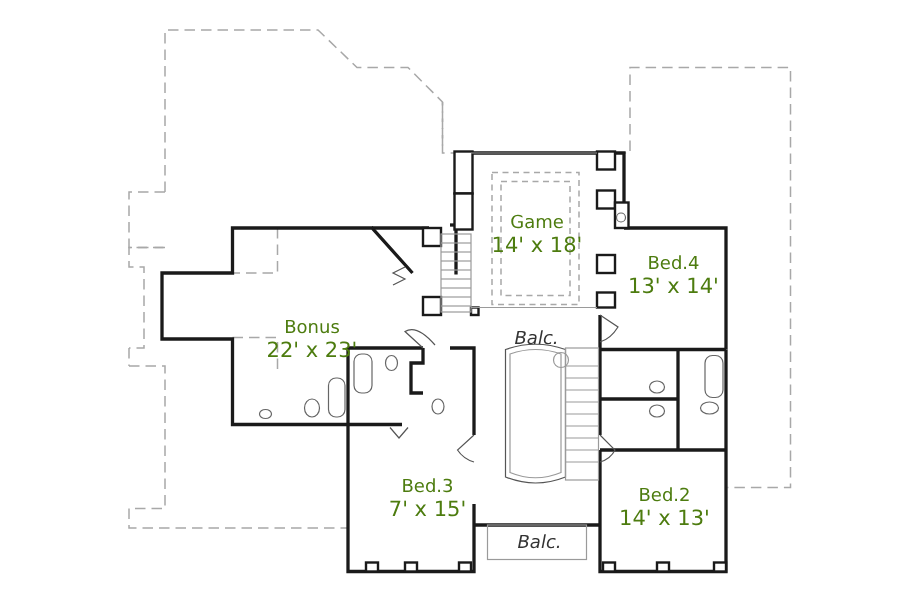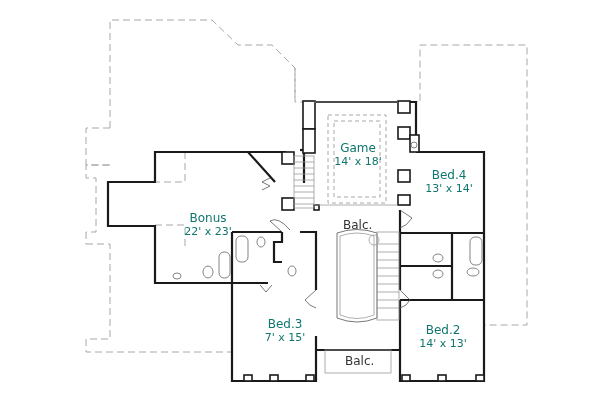--- a/index.html
+++ b/index.html
@@ -4,24 +4,24 @@
   <style>
     html, body { margin: 0; padding: 0; background: #ffffff; }
     body { width: 600px; height: 401px; overflow: hidden; position: relative; font-family: "DejaVu Sans", sans-serif; }
     svg { position: absolute; left: 0; top: 0; }
     .wall { stroke: #1a1a1a; stroke-width: 2.2; fill: none; }
     .thin { stroke: #555; stroke-width: 0.8; fill: none; }
     .light { stroke: #9a9a9a; stroke-width: 0.8; fill: none; }
     .dash { stroke: #a8a8a8; stroke-width: 1; fill: none; stroke-dasharray: 7 4; }
     .fix { stroke: #666; stroke-width: 0.8; fill: #fff; }
     .col { stroke: #1a1a1a; stroke-width: 1.6; fill: #fff; }
-    .lbl { position: absolute; text-align: center; color: #0f766e; line-height: 1.15; }
+    .lbl { position: absolute; text-align: center; color: #4d7c0f; line-height: 1.15; }
     .lbl .n { font-size: 12px; display: block; }
-    .lbl .d { font-size: 11px; display: block; }
-    .balc { position: absolute; font-size: 12px; color: #333; }
+    .lbl .d { font-size: 14px; display: block; }
+    .balc { position: absolute; font-size: 12px; color: #333; font-style: italic; }
   </style>
 </head>
 <body>
 
 <svg width="600" height="401" viewBox="0 0 600 401" xmlns="http://www.w3.org/2000/svg">
 
   <g>
     <polyline class="dash" points="110,128 110,20 212,20 238,45 272,45 295,68 295,102 420,102 420,45 527,45 527,325 485,325"></polyline>
     <polyline class="dash" points="110,128 86,128 86,165 110,165"></polyline>
     <polyline class="dash" points="110,165 86,165 86,178 96,178 96,232 86,232"></polyline>

